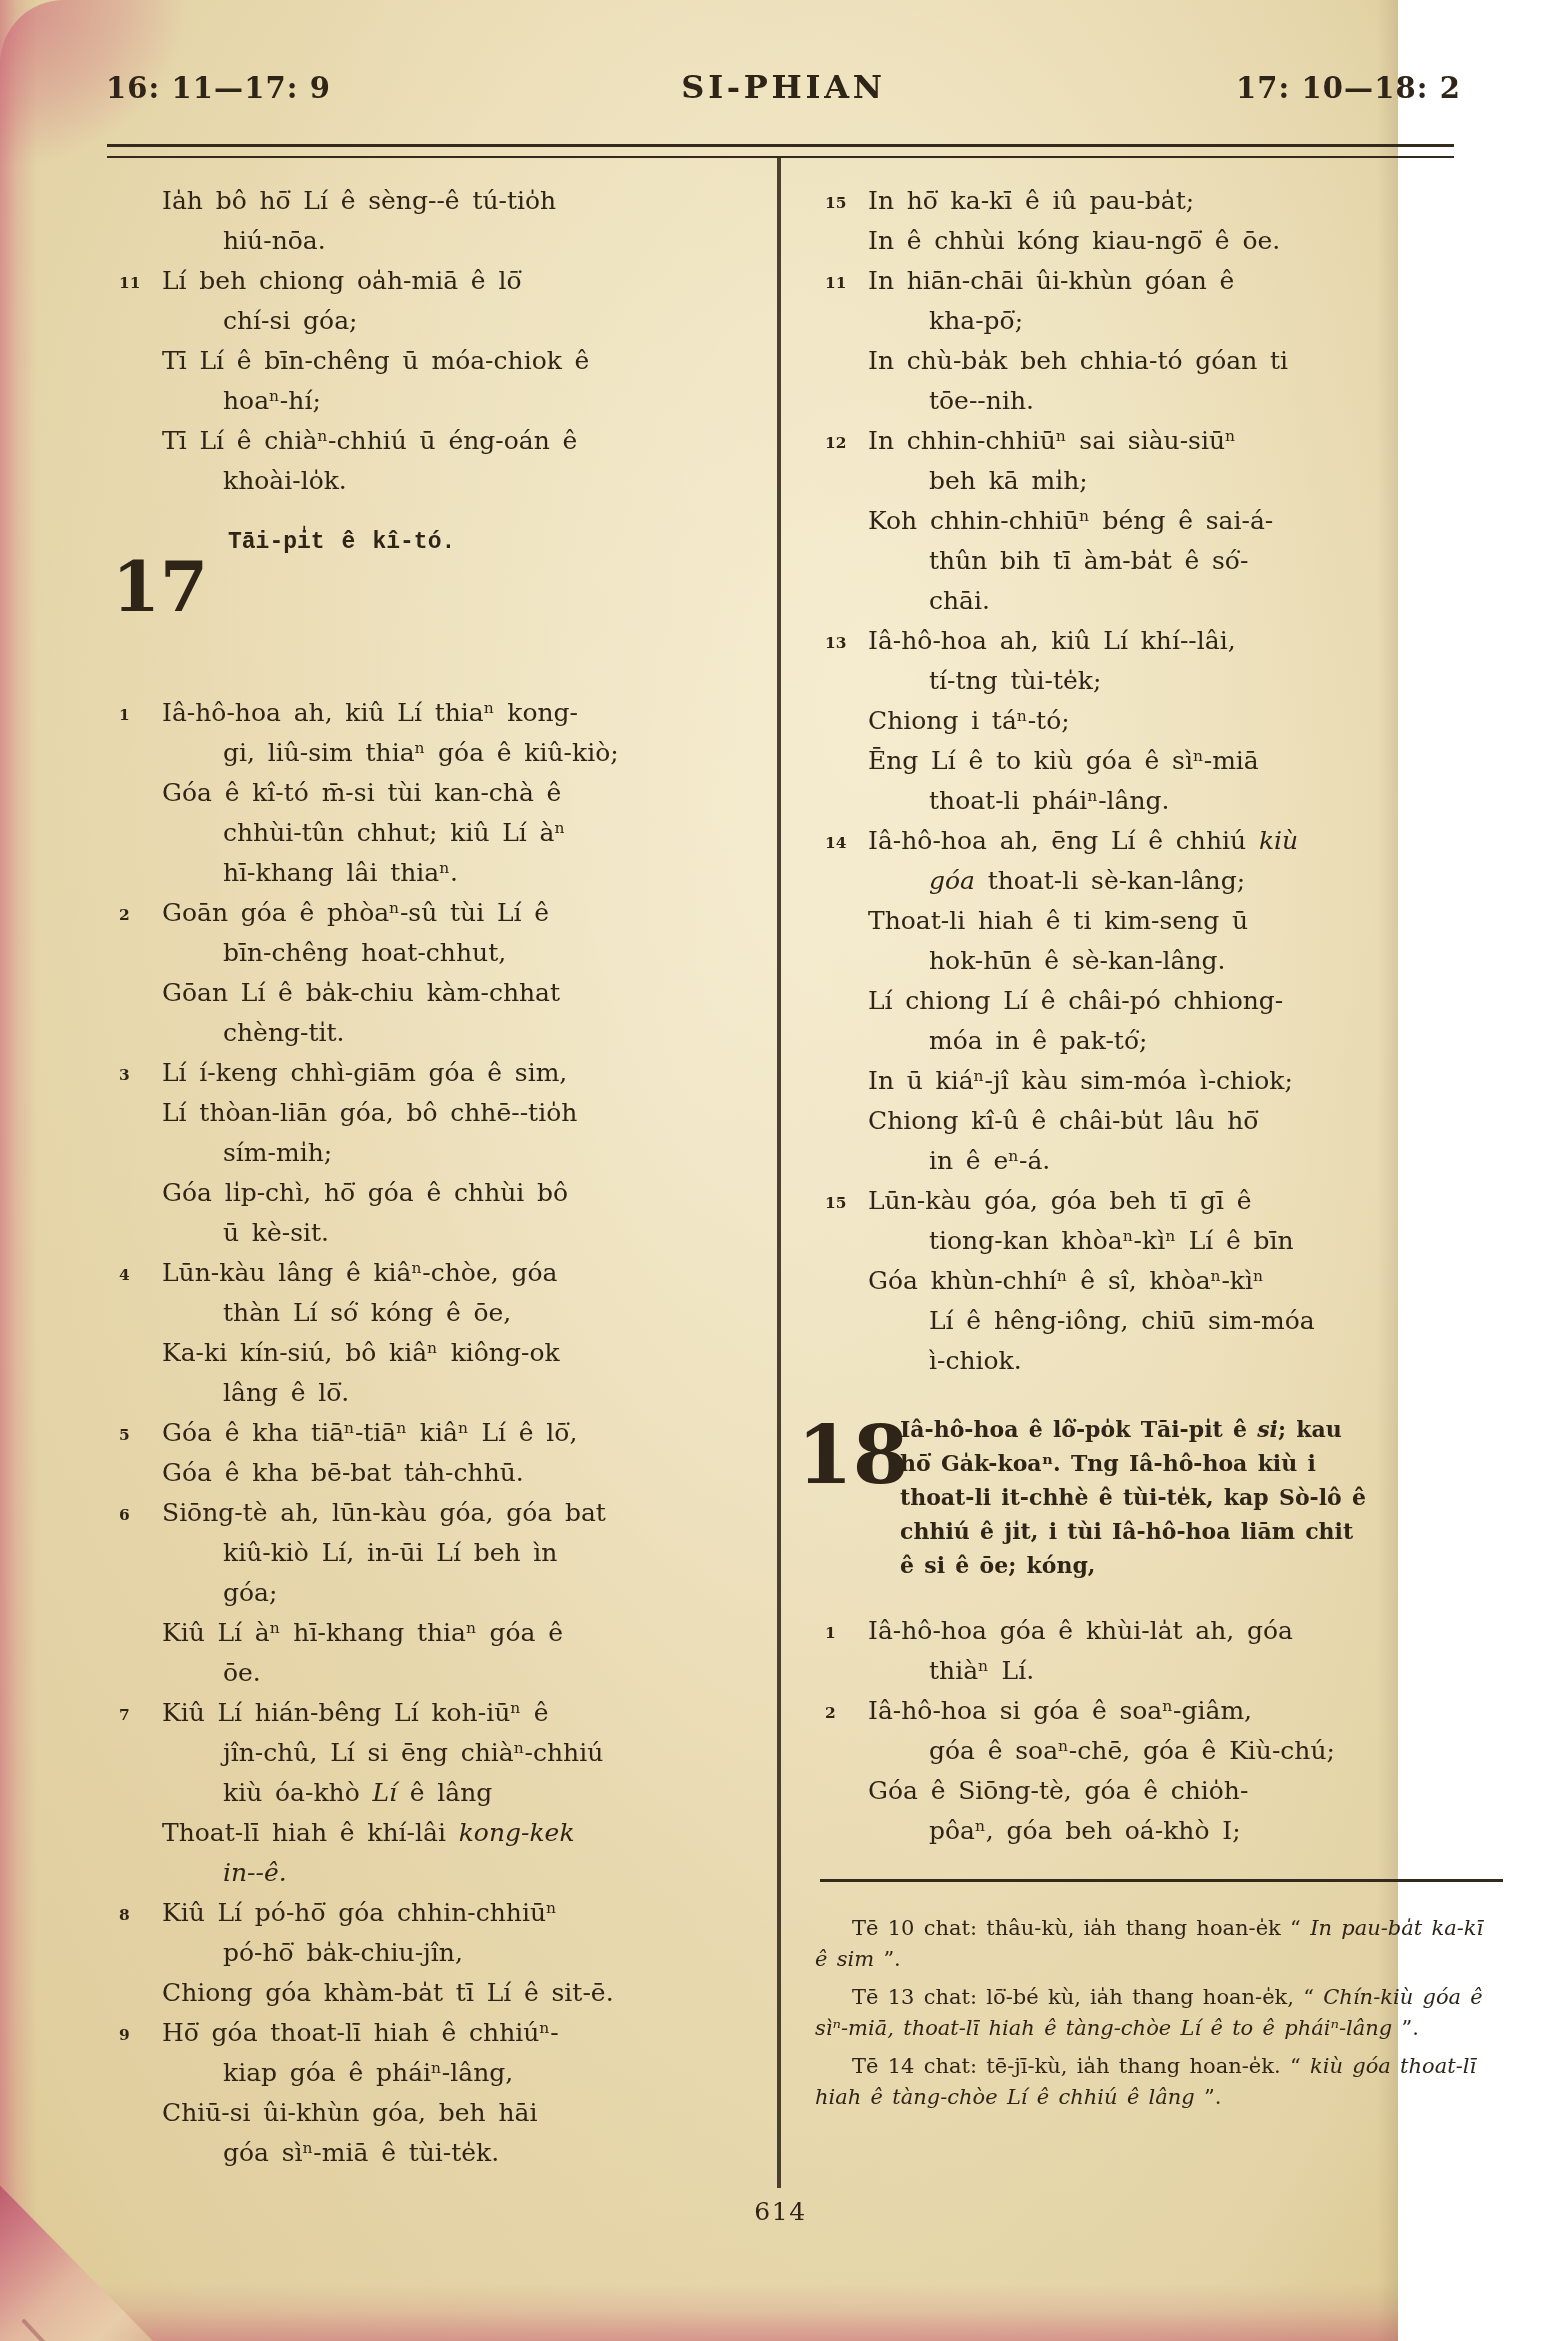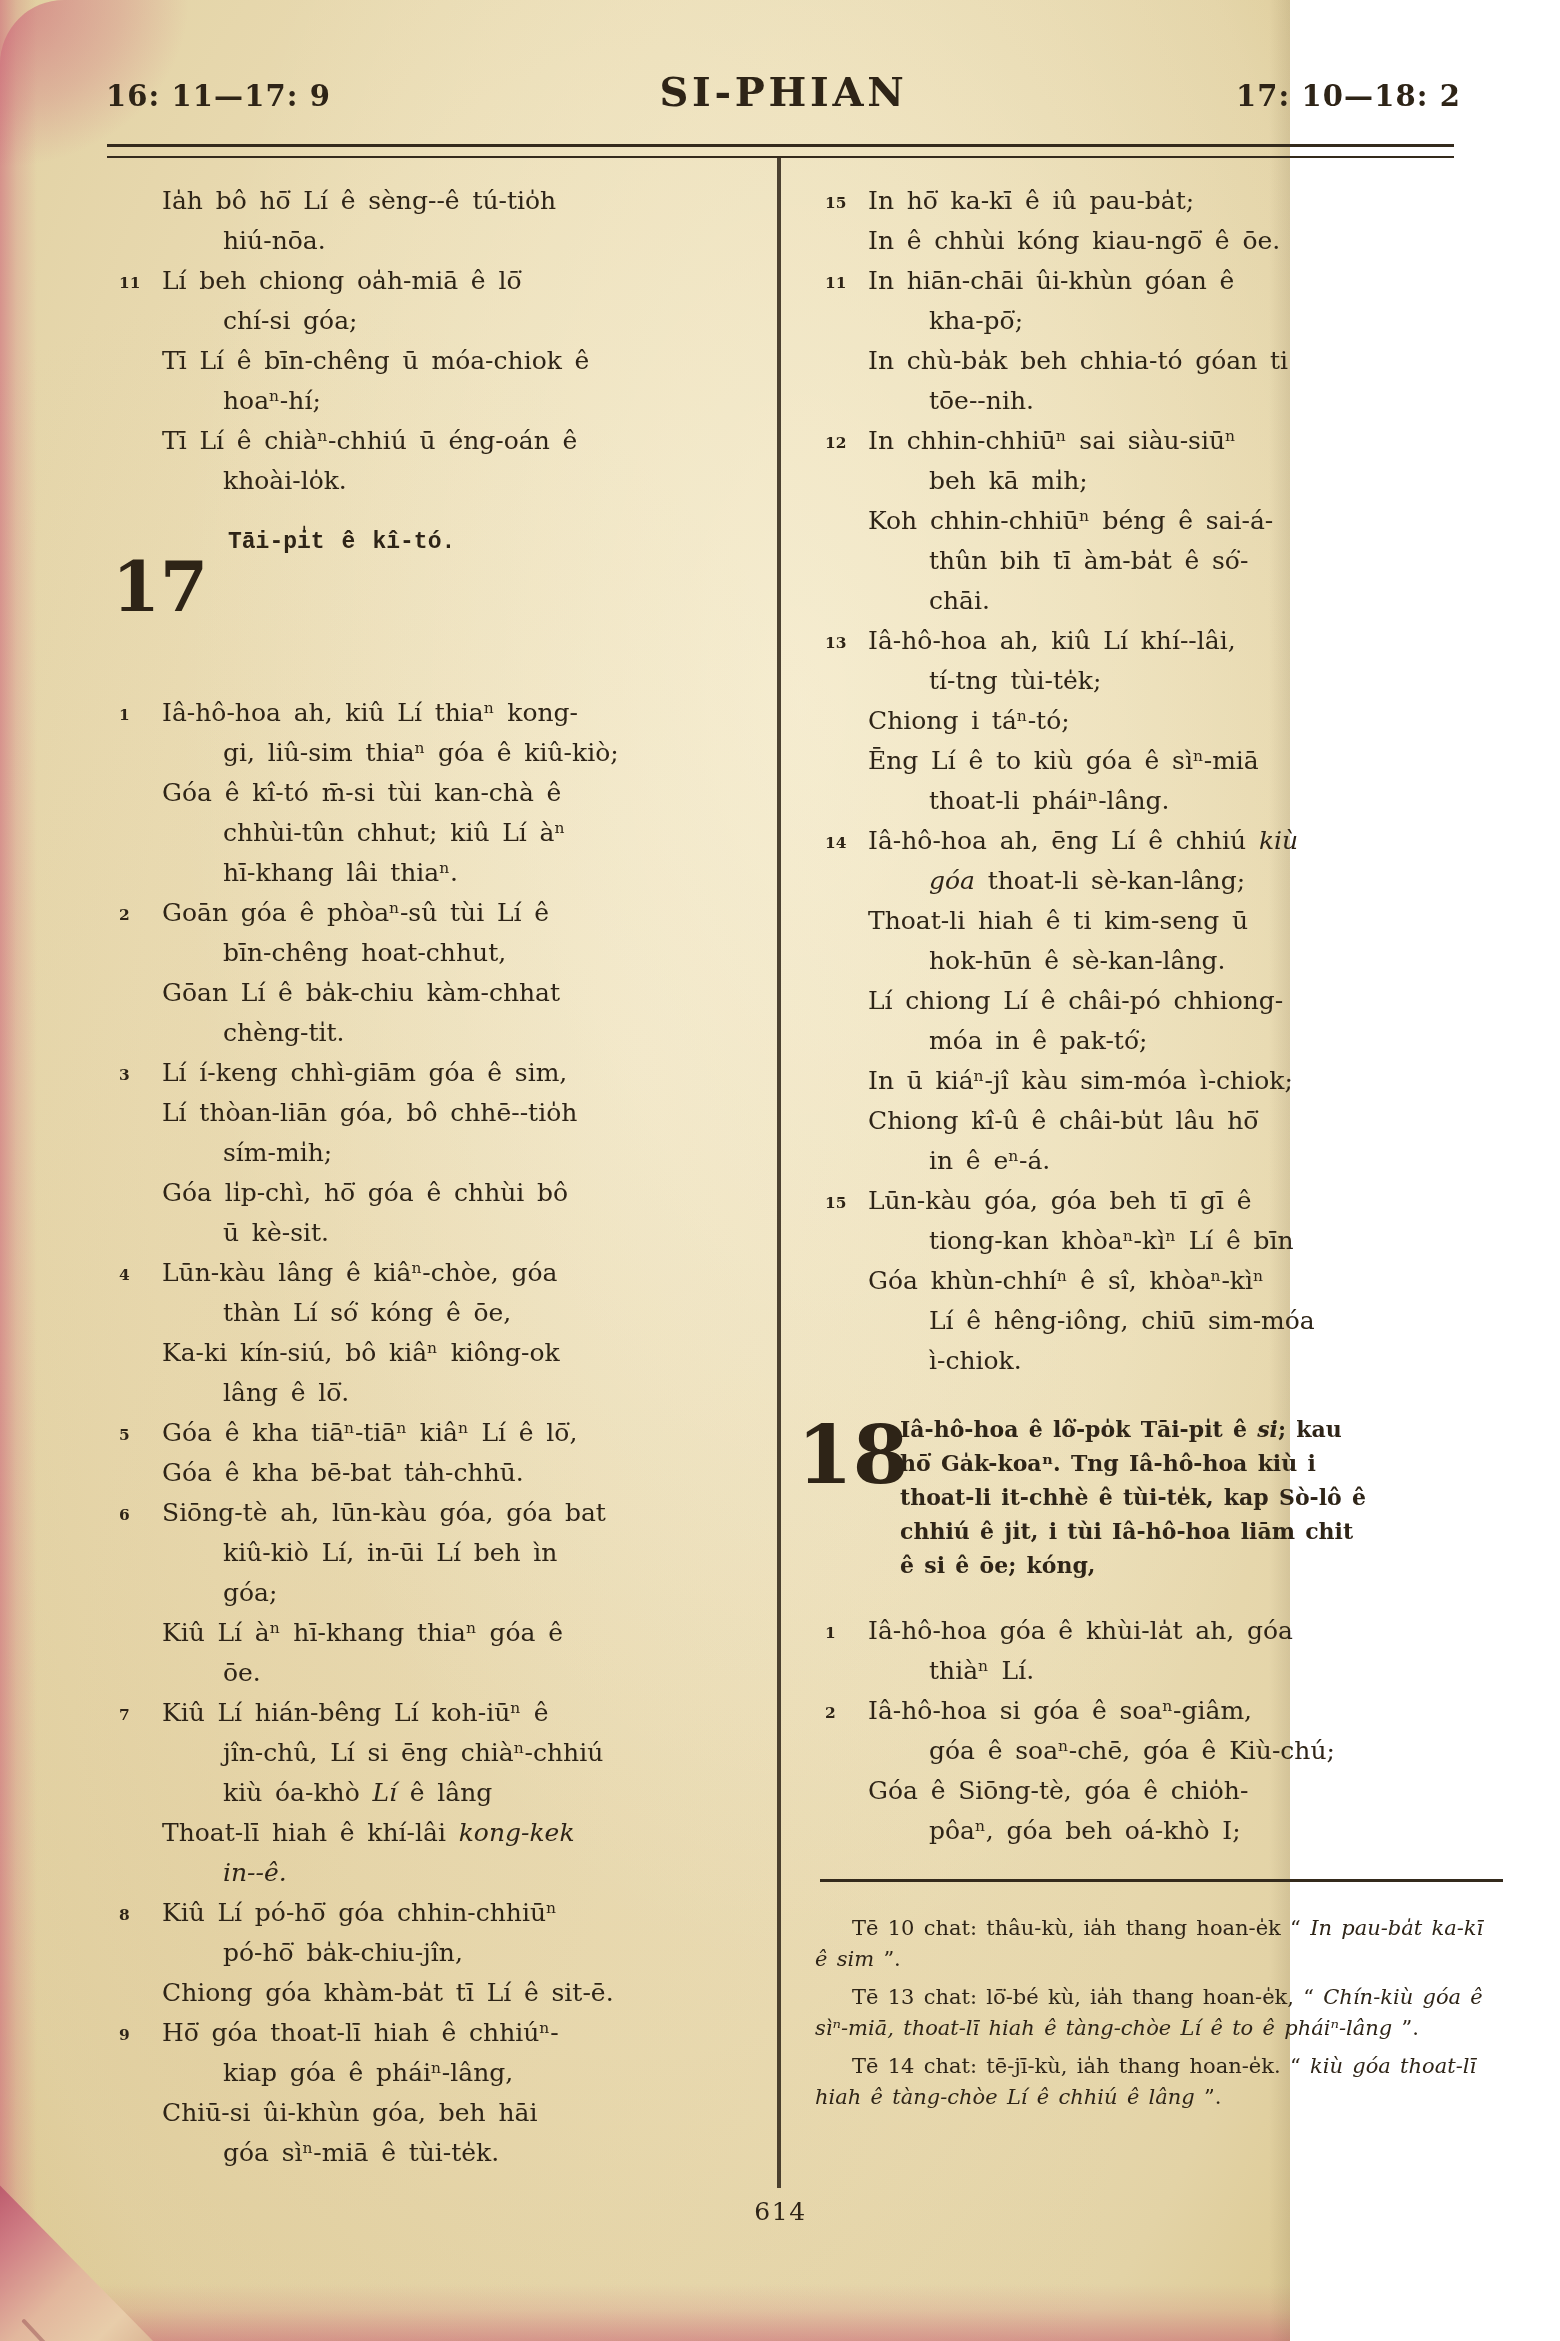--- a/index.html
+++ b/index.html
@@ -1,18 +1,18 @@
 <!DOCTYPE html>
 <html style="font-size:8.5px"><head>
 <meta charset="utf-8">
 <style>
   html,body{margin:0;padding:0;}
   body{width:1561px;height:2342px;overflow:hidden;
        font-family:"DejaVu Serif","Liberation Serif",serif;}
-  #page{position:relative;width:1290px;height:2342px;
+  #page{position:relative;width:1398px;height:2342px;
     background:
       radial-gradient(ellipse at 62% 30%, rgba(255,250,230,.45) 0%, rgba(255,250,230,0) 55%),
       radial-gradient(ellipse at 20% 80%, rgba(214,188,130,.25) 0%, rgba(214,188,130,0) 60%),
       radial-gradient(ellipse at 50% 45%, #f0e5c5 0%, #eadcb4 55%, #e3d3a6 85%, #dcc993 100%);
     color:#2e2417;}
   
   .edge{position:absolute;pointer-events:none;}
   #edge-left{left:0;top:0;width:37px;height:100%;
     background:linear-gradient(to right, rgba(203,92,118,.55), rgba(203,92,118,.22) 45%, rgba(203,92,118,0));}
   #edge-bottom{left:0;bottom:0;width:100%;height:58px;
@@ -25,21 +25,21 @@
   #dogear{left:0;bottom:0;width:175px;height:191px;position:absolute;pointer-events:none;
     clip-path:polygon(0 18%, 88% 100%, 0 100%);
     background:linear-gradient(135deg,#b44a62 0%,#cf7d84 28%,#e2b79d 55%,#e8cdaa 78%,#d7ae8e 100%);}
   #dogear-crease{left:21px;bottom:21px;width:138px;height:4.2px;position:absolute;pointer-events:none;
     transform:rotate(47deg);transform-origin:left bottom;background:rgba(120,40,55,.35);border-radius:2.1px;}
   
   #header{position:absolute;top:68px;left:106px;width:1355px;
     display:grid;grid-template-columns:1fr auto 1fr;align-items:baseline;
     font-weight:bold;font-size:29px;letter-spacing:1.1px;}
   #header .h-left{text-align:left;}
-  #header .h-center{text-align:center;font-size:40px;letter-spacing:3.7px;}
+  #header .h-center{text-align:center;font-size:32px;letter-spacing:3.7px;}
   #header .h-right{text-align:right;}
   #headrule{position:absolute;top:144px;left:107px;width:1347px;height:9px;
     border-top:3.7px solid #342a1c;border-bottom:2.6px solid #342a1c;}
   #divider{position:absolute;left:777px;top:158px;width:3.7px;height:2030px;
     background:#342a1c;opacity:.88;}
   
   .col{position:absolute;top:181px;}
   #col-left{left:109px;width:659px;}
   #col-right{left:815px;width:688px;}
   .lines{padding-left:53px;}

